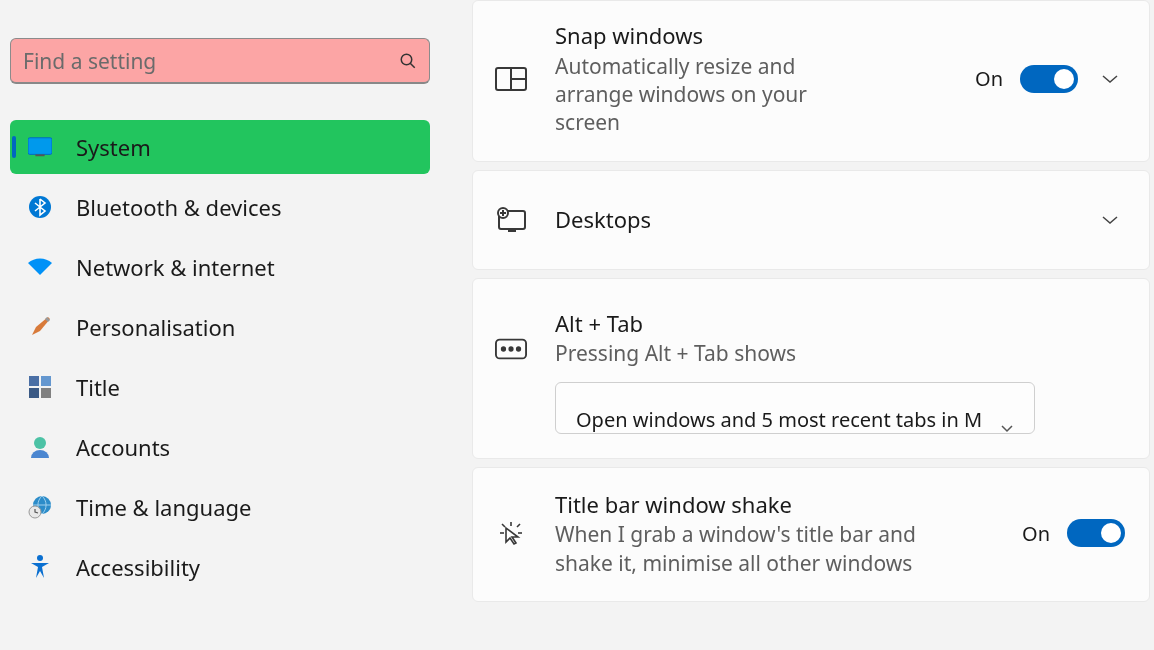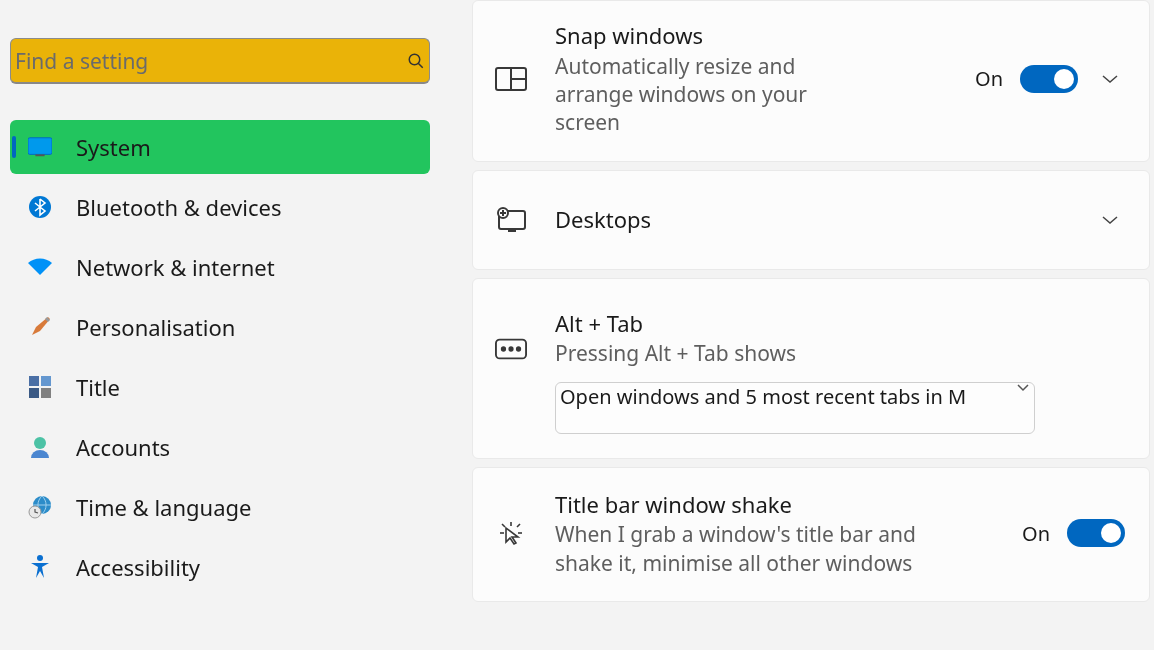--- a/index.html
+++ b/index.html
@@ -22,24 +22,24 @@
       display: flex;
       align-items: center;
     }
     .search-box {
       position: relative;
       height: 46px;
       flex: 1;
       border: 1px solid #8b8b8b;
       border-bottom: 2px solid #888;
       border-radius: 6px;
-      background: #eab308;
-      display: flex;
-      align-items: center;
-      padding: 0 4px;
+      background: #fca5a5;
+      display: flex;
+      align-items: center;
+      padding: 0 12px;
     }
     .search-input {
       border: none;
       outline: none;
       background: transparent;
       font-size: 21px;
       color: #555;
       flex: 1;
     }
     .search-input::placeholder { color: #6b6b6b; }
@@ -132,22 +132,22 @@
       justify-content: center;
       color: #555;
     }
     .dropdown {
       margin-top: 14px;
       height: 52px;
       border: 1px solid #cfcfcf;
       border-radius: 6px;
       background: #fdfdfd;
       display: flex;
-      align-items: flex-start;
-      padding: 0 4px;
+      align-items: flex-end;
+      padding: 0 20px;
       max-width: 480px;
       justify-content: space-between;
       cursor: pointer;
       gap: 12px;
     }
     .dropdown-text {
       font-size: 20px;
       white-space: nowrap;
       overflow: hidden;
       text-overflow: clip;

